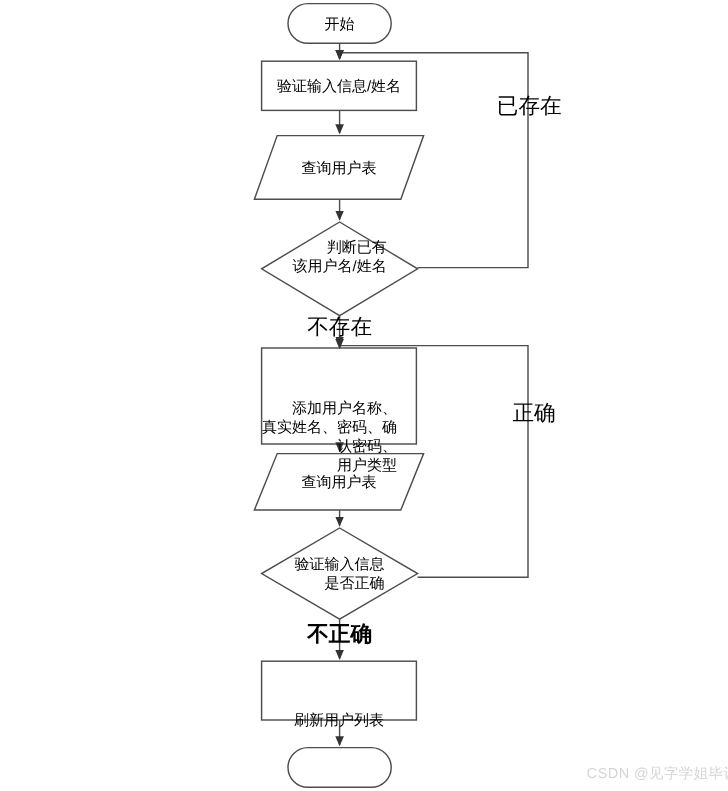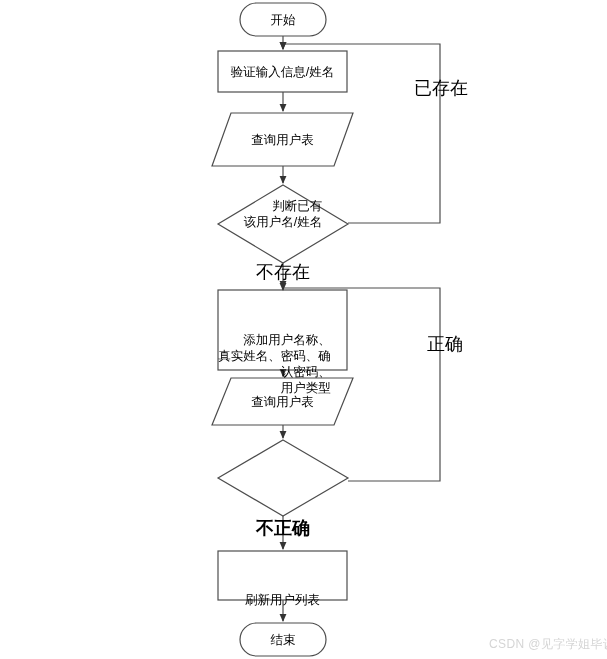--- a/index.html
+++ b/index.html
@@ -119,24 +119,25 @@
   <div class="node-text" style="left:208px; top:175px; width:150px; height:78px;">判断已有
 该用户名/姓名</div>
 
   <div class="node-text" style="left:218px; top:304px; width:113px; height:80px;margin-top:20px;">添加用户名称、
 真实姓名、密码、确
 认密码、
 用户类型</div>
 
   <div class="node-text" style="left:212px; top:378px; width:141px; height:47px;">查询用户表</div>
 
+  <div class="node-text" style="left:205px; top:440px; width:156px; height:76px;">验证输入信息
+是否正确</div>
 
   <div class="node-text" style="left:218px; top:551px; width:129px; height:49px;margin-top:24px;">刷新用户列表</div>
 
-  <div class="node-text" style="left:240px; top:623px; width:86px; height:33px;">结束</div>
 
   <div class="edge-label" style="left:412px; top:81px; width:58px;">已存在</div>
 
   <div class="edge-label" style="left:254px; top:265px; width:58px;">不存在</div>
 
   <div class="edge-label" style="left:422px; top:337px; width:46px;">正确</div>
 
   <div class="edge-label" style="left:254px; top:521px; width:58px;font-weight:bold;">不正确</div>
 
   <div class="watermark" style="left:489px; top:637px;">CSDN @见字学姐毕设</div>

